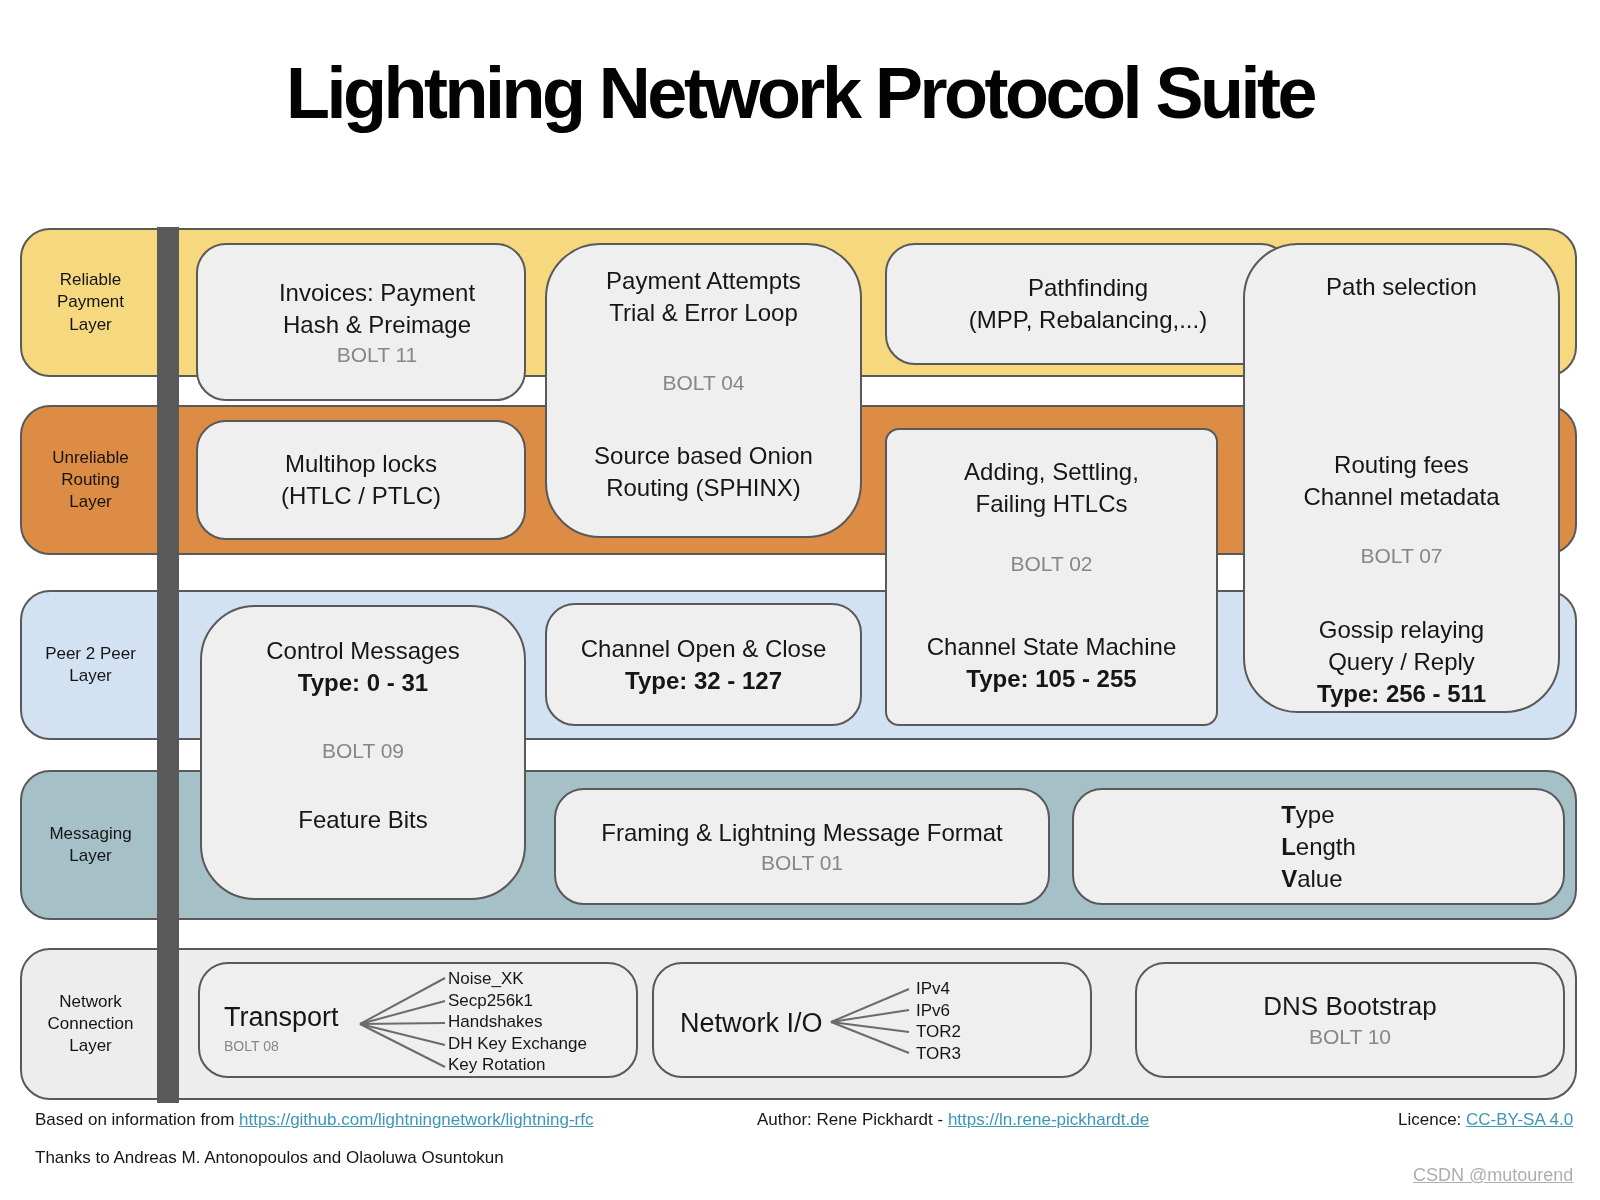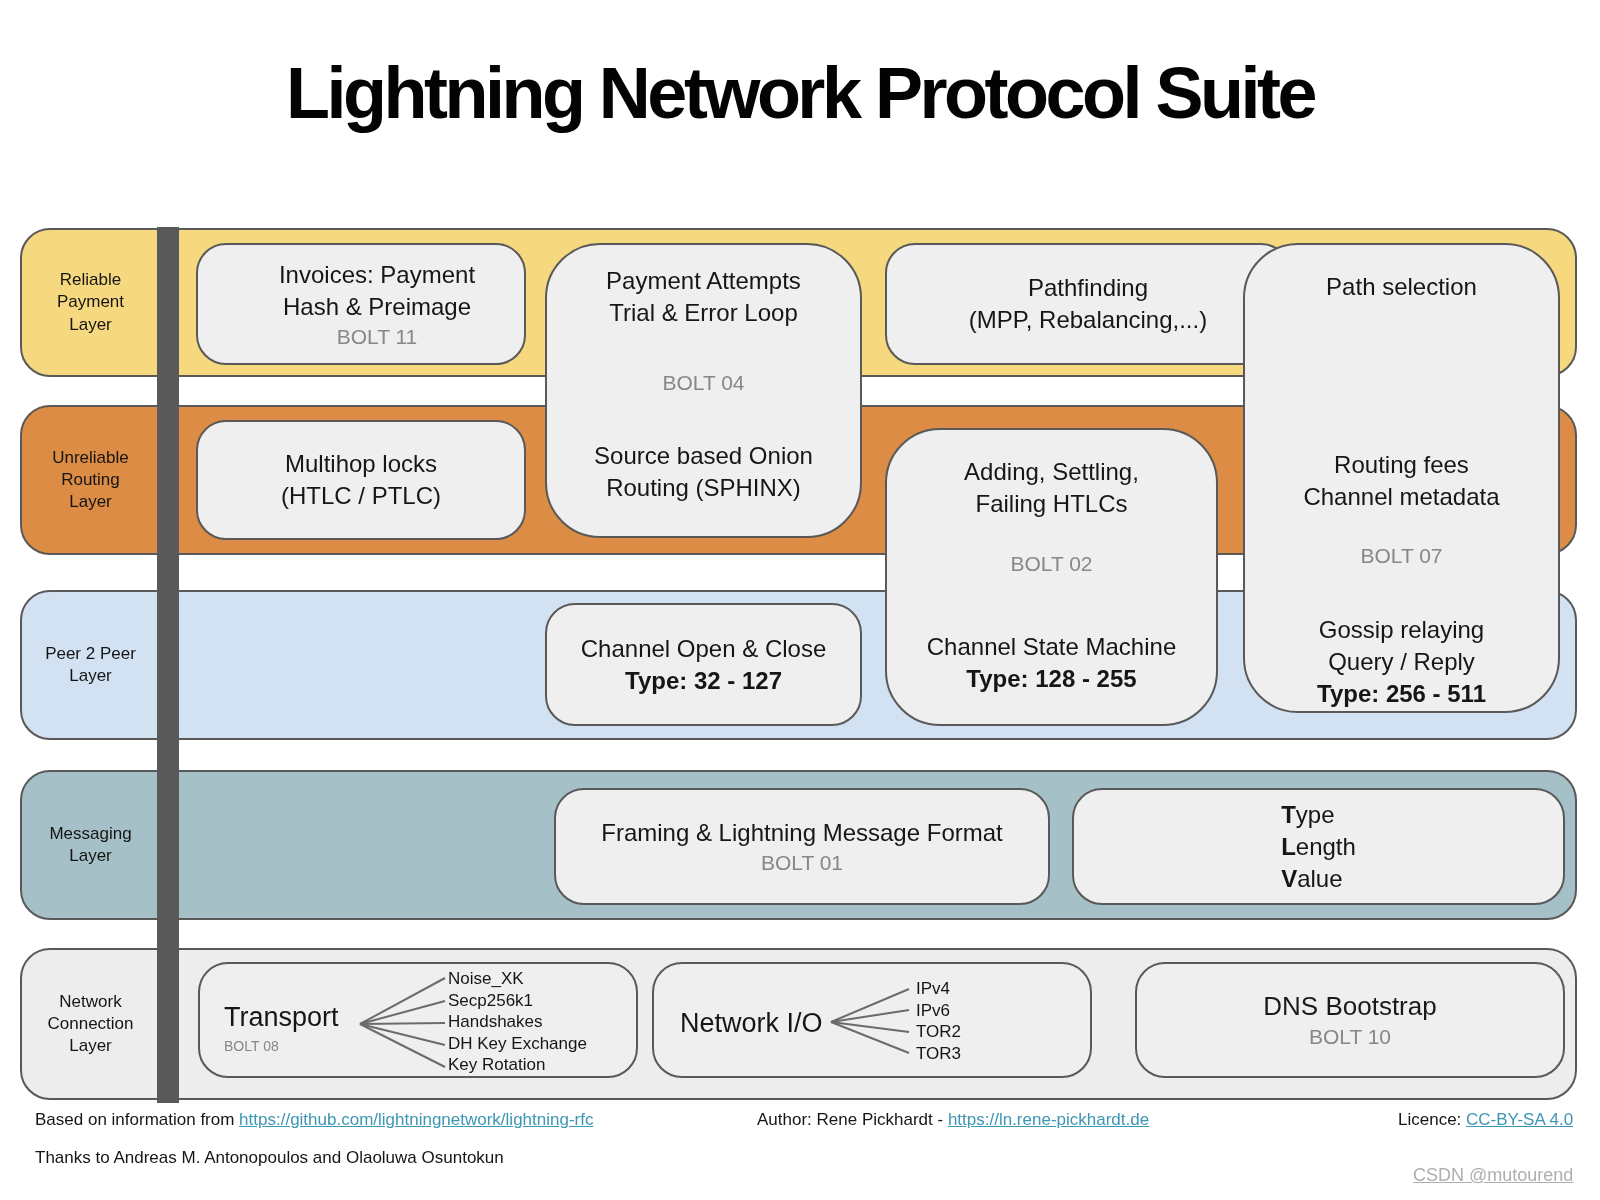--- a/index.html
+++ b/index.html
@@ -68,21 +68,21 @@
 Layer</div>
   </div>
   <div class="band" style="top:948px;height:152px;background:#ededed;">
     <div class="band-label">Network
 Connection
 Layer</div>
   </div>
 
   <div class="vbar"></div>
 
-  <div class="box center-v" style="left:196px;top:243px;width:330px;height:122px;padding-left:32px;">
+  <div class="box center-v" style="left:196px;top:243px;width:330px;height:158px;padding-left:32px;">
     <div class="bt pre">Invoices: Payment
 Hash &amp; Preimage</div>
     <div class="bolt">BOLT 11</div>
   </div>
 
   <div class="box tall" style="left:545px;top:243px;width:317px;height:295px;">
     <div class="bt pre" style="margin-top:20px;">Payment Attempts
 Trial &amp; Error Loop</div>
     <div class="bolt" style="margin-top:40px;">BOLT 04</div>
     <div class="bt pre" style="margin-top:44px;">Source based Onion
@@ -102,28 +102,34 @@
     <div class="bt pre" style="margin-top:45px;">Gossip relaying
 Query / Reply</div>
     <div class="bt bold">Type: 256 - 511</div>
   </div>
 
   <div class="box center-v" style="left:196px;top:420px;width:330px;height:120px;">
     <div class="bt pre">Multihop locks
 (HTLC / PTLC)</div>
   </div>
 
-  <div class="box tall" style="left:885px;top:428px;width:333px;height:298px;">
+  <div class="box tall" style="left:885px;top:428px;width:333px;height:298px;border-radius:14px;">
     <div class="bt pre" style="margin-top:26px;">Adding, Settling,
 Failing HTLCs</div>
     <div class="bolt" style="margin-top:30px;">BOLT 02</div>
     <div class="bt" style="margin-top:54px;">Channel State Machine</div>
-    <div class="bt bold">Type: 128 - 255</div>
-  </div>
-
+    <div class="bt bold">Type: 105 - 255</div>
+  </div>
+
+  <div class="box tall" style="left:200px;top:605px;width:326px;height:295px;">
+    <div class="bt" style="margin-top:28px;">Control Messages</div>
+    <div class="bt bold">Type: 0 - 31</div>
+    <div class="bolt" style="margin-top:38px;">BOLT 09</div>
+    <div class="bt" style="margin-top:40px;">Feature Bits</div>
+  </div>
 
   <div class="box center-v" style="left:545px;top:603px;width:317px;height:123px;">
     <div class="bt">Channel Open &amp; Close</div>
     <div class="bt bold">Type: 32 - 127</div>
   </div>
 
   <div class="box center-v" style="left:554px;top:788px;width:496px;height:117px;">
     <div class="bt">Framing &amp; Lightning Message Format</div>
     <div class="bolt">BOLT 01</div>
   </div>

